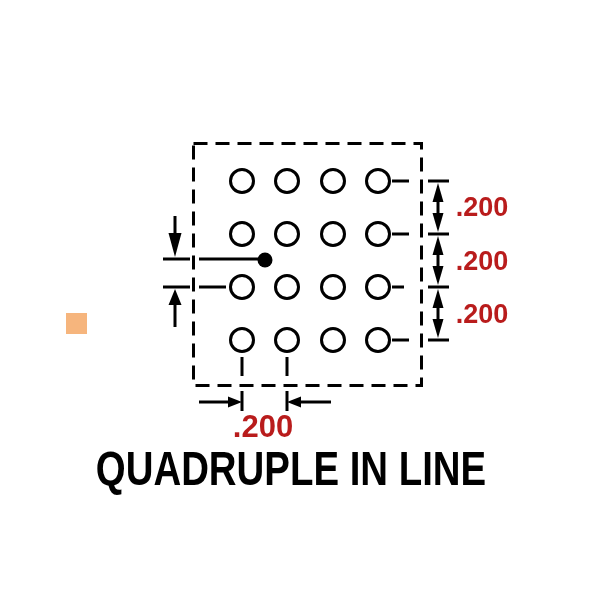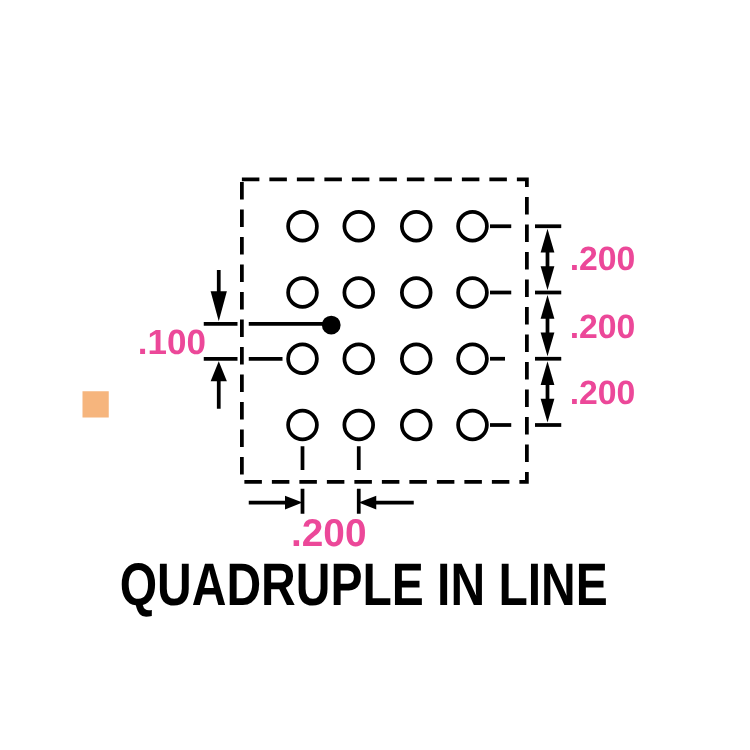--- a/index.html
+++ b/index.html
@@ -21,21 +21,21 @@
     top: 0;
     z-index: 1;
   }
   .dim-label {
     position: absolute;
     z-index: 2;
     display: flex;
     align-items: center;
     justify-content: center;
     font-weight: bold;
-    color: #ec4899;
+    color: #b91c1c;
     white-space: nowrap;
   }
   #label-offset {
     left: 103px; top: 261px; width: 69px; height: 26px;
     font-size: 28px;
   }
   #label-pitch-right-0 { left: 452px; top: 194px; width: 60px; height: 26px; font-size: 27px; }
   #label-pitch-right-1 { left: 452px; top: 248px; width: 60px; height: 26px; font-size: 27px; }
   #label-pitch-right-2 { left: 452px; top: 301px; width: 60px; height: 26px; font-size: 27px; }
   #label-pitch-bottom {
@@ -156,21 +156,20 @@
       <polygon points="438,285 432.5,266 443.5,266"></polygon>
 
       <polygon points="438,289 432.5,308 443.5,308"></polygon>
       <polygon points="438,338 432.5,319 443.5,319"></polygon>
 
       <polygon points="242,402 228,396.5 228,407.5"></polygon>
       <polygon points="287,402 301,396.5 301,407.5"></polygon>
     </g>
   </svg>
 
-  <div class="dim-label" id="label-offset">.100</div>
 
   <div class="dim-label" id="label-pitch-right-0">.200</div>
 
   <div class="dim-label" id="label-pitch-right-1">.200</div>
 
   <div class="dim-label" id="label-pitch-right-2">.200</div>
 
   <div class="dim-label" id="label-pitch-bottom">.200</div>
 
   <div id="figure-title">QUADRUPLE IN LINE</div>

